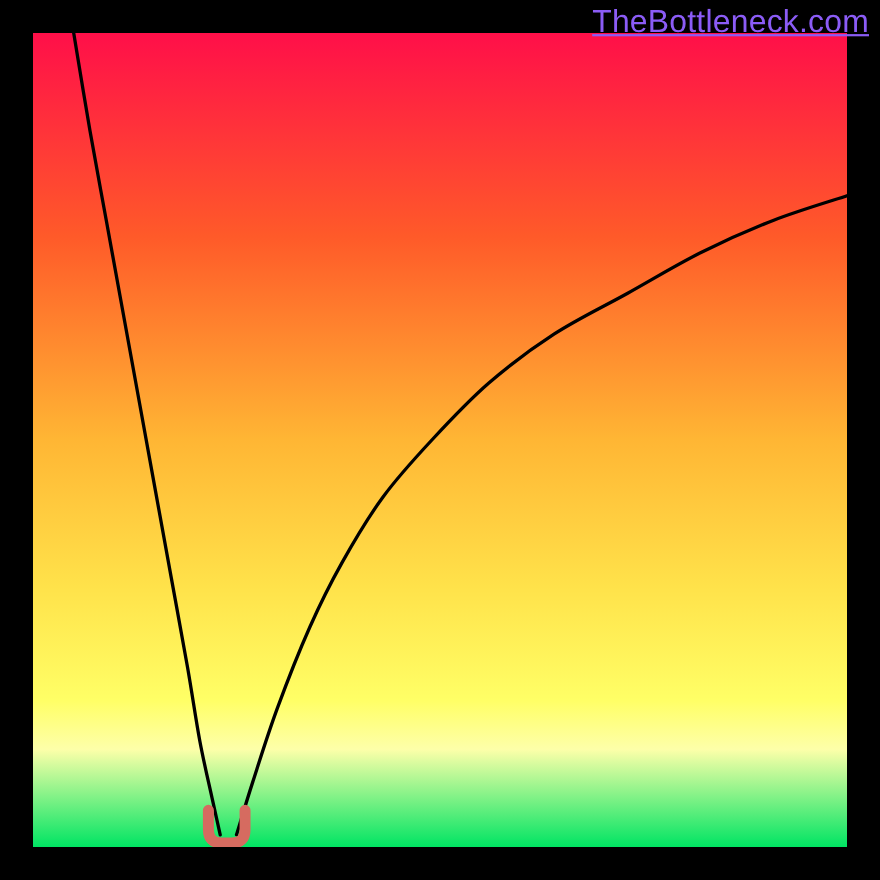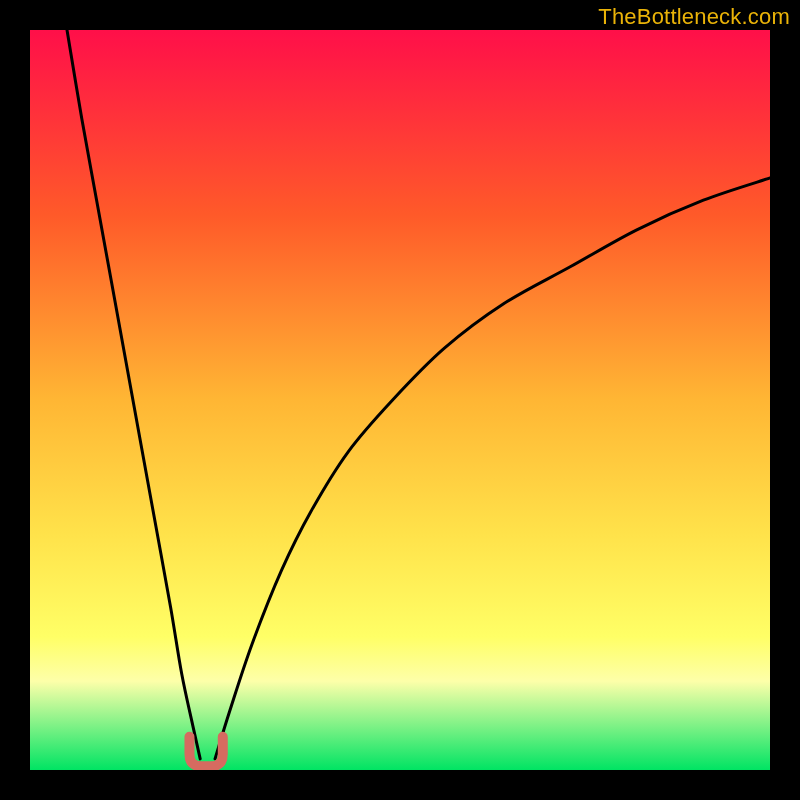--- a/index.html
+++ b/index.html
@@ -14,25 +14,26 @@
   .frame {
     position: absolute;
     left: 0; top: 0;
     width: 800px; height: 800px;
     background: #000;
   }
   .watermark {
     position: absolute;
     top: 4px;
     right: 10px;
-    color: #eab308;
-    font-size: 22px;
+    color: #8b5cf6;
+    font-size: 29px;
     font-weight: 500;
     letter-spacing: 0.2px;
     z-index: 10;
+    text-decoration: underline;
   }
   .plot-wrap {
     position: absolute;
     left: 30px;
     top: 30px;
     width: 740px;
     height: 740px;
   }
   svg { display: block; }
 </style>

